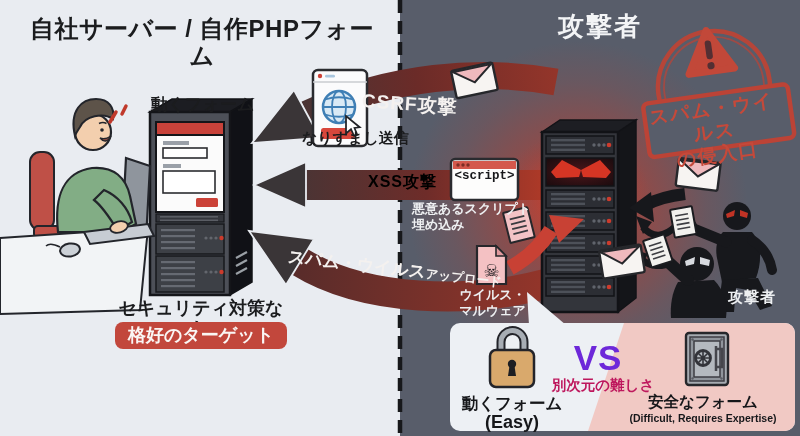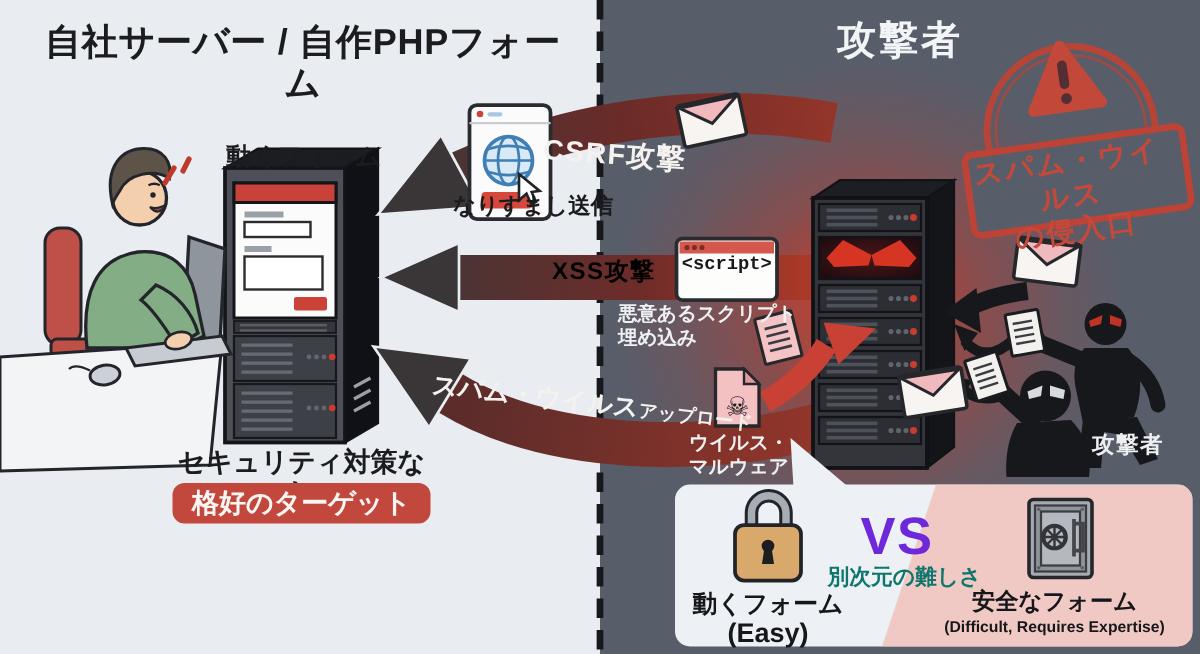--- a/index.html
+++ b/index.html
@@ -26,21 +26,21 @@
   .t-xss{left:368px;top:173px;font-size:16px;color:#000000;letter-spacing:1px;}
   .t-script{left:451px;top:169px;width:67px;font-family:"Liberation Mono","DejaVu Sans Mono",monospace;
       font-size:12.5px;color:#17181b;}
   .t-xsssub{left:412px;top:201px;font-size:13px;color:#eef0f2;line-height:16px;}
   .t-spam{left:288px;top:247px;transform:rotate(6.5deg);transform-origin:left center;color:#f4f1ef;}
   .t-spam .big{font-size:17px;font-weight:700;}
   .t-spam .small{font-size:12.5px;font-weight:700;}
   .t-virussub{left:450px;top:287px;width:85px;font-size:13px;color:#eef0f2;line-height:15.5px;}
   .t-attackers{left:728px;top:289px;font-size:15px;color:#edeff1;letter-spacing:1px;}
   .t-vs{left:552px;top:338px;width:92px;font-size:35px;font-weight:700;color:#6d28d9;letter-spacing:1px;}
-  .t-vssub{left:538px;top:377px;width:130px;font-size:14.5px;color:#0f766e;}
+  .t-vssub{left:538px;top:377px;width:130px;font-size:14.5px;color:#be185d;}
   .t-easylab{left:452px;top:394px;width:120px;font-size:16.5px;color:#16171a;}
   .t-easynote{left:452px;top:412px;width:120px;font-size:18px;color:#16171a;}
   .t-securelab{left:624px;top:393px;width:158px;font-size:15.5px;color:#16171a;}
   .t-securenote{left:624px;top:413px;width:158px;font-size:10.5px;color:#16171a;}
 </style>
 </head>
 <body>
 
 <div class="stage">
 <svg width="800" height="436" viewBox="0 0 800 436">

